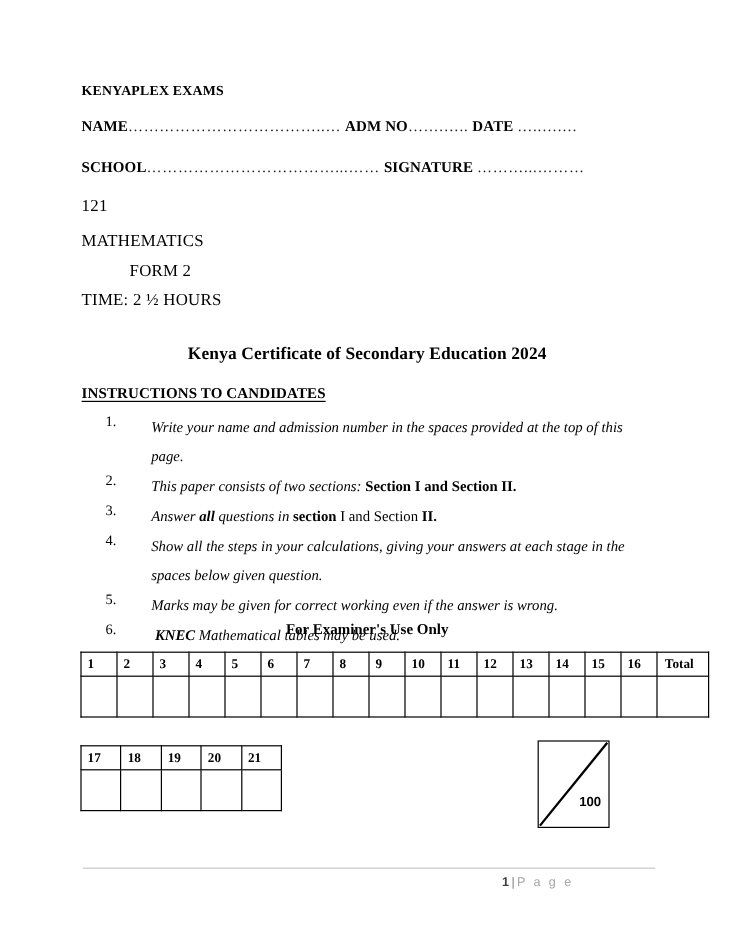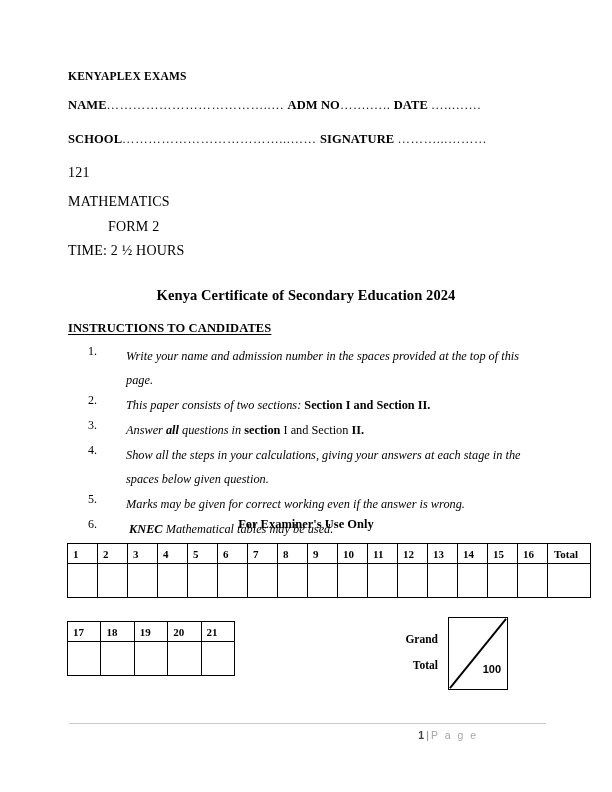--- a/index.html
+++ b/index.html
@@ -335,24 +335,20 @@
     <tr class="blank">
       <td></td>
       <td></td>
       <td></td>
       <td></td>
       <td></td>
     </tr>
   </tbody>
     </table>
 
-  <div class="grand-label">
-    <div>Grand</div>
-    <div>Total</div>
-  </div>
 
   <div class="grand-box">
     <svg viewBox="0 0 60 73" preserveAspectRatio="none">
       <line x1="1" y1="72" x2="59" y2="1" stroke="#000000" stroke-width="2"></line>
     </svg>
     <span class="grand-value">100</span>
   </div>
 
   <div class="footer-rule"></div>
   <div class="footer-text"><span class="pg">1</span><span class="sep">|</span><span>P a g e</span></div>

